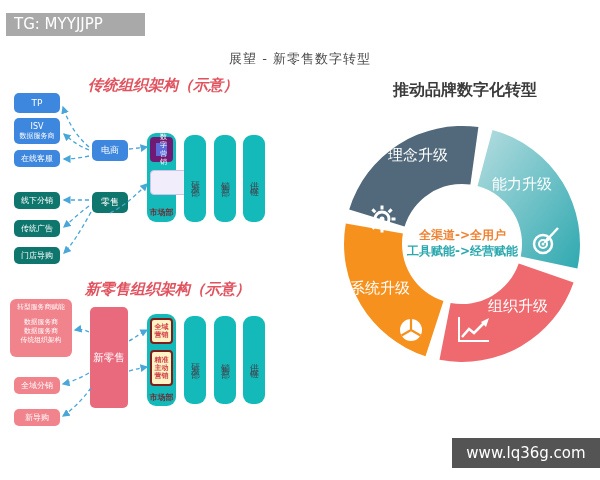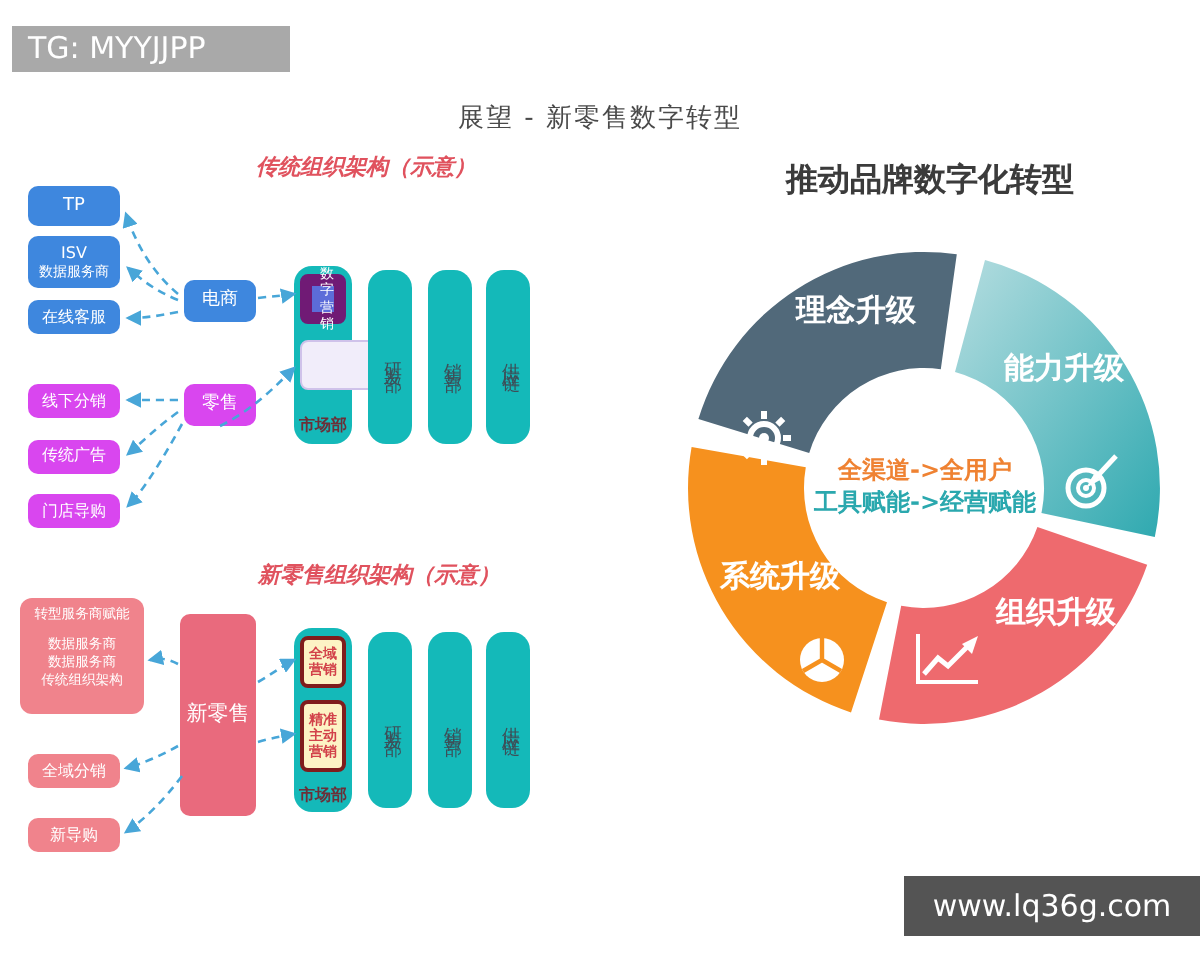--- a/index.html
+++ b/index.html
@@ -6,46 +6,46 @@
   body{
     width:600px;height:480px;position:relative;background:#ffffff;overflow:hidden;
     font-family:"DejaVu Sans","Liberation Sans",sans-serif;
   }
   .abs{position:absolute;}
   
   .banner{left:6px;top:13px;width:139px;height:23px;background:#a9a9a9;color:#fff;
     font-size:15px;line-height:23px;padding-left:8px;box-sizing:border-box;}
   
   .page-title{left:190px;top:50px;width:220px;text-align:center;color:#4a4a4a;font-size:13px;letter-spacing:1px;}
-  .section-heading{color:#e0525e;font-size:11px;font-weight:bold;font-style:italic;text-align:right;}
+  .section-heading{color:#e0525e;font-size:15px;font-weight:bold;font-style:italic;text-align:right;}
   
   .nbox{border-radius:5px;color:#fff;display:flex;flex-direction:column;align-items:center;justify-content:center;
     text-align:center;line-height:1.15;box-sizing:border-box;}
   .blue{background:#3e87de;}
-  .purple{background:#d946ef;}
+  .purple{background:#0f766e;}
   .pink{background:#f0838c;}
   .deep-pink{background:#e96a7d;}
   .f9{font-size:9px;} .f8{font-size:8px;} .f7{font-size:7px;}
   
   .bar{background:#14b9b9;border-radius:9px;box-sizing:border-box;}
   .vbar{display:flex;align-items:center;justify-content:center;}
   .vtext{writing-mode:vertical-rl;letter-spacing:3px;font-size:9px;color:#3d4f58;}
   .subbox{border-radius:4px;display:flex;flex-direction:column;align-items:center;justify-content:center;
     text-align:center;line-height:1.15;box-sizing:border-box;}
   .sub-blue{background:#5c6cd9;border:6px solid #701a75;color:#fff;font-size:7px;text-align:right;}
   .sub-white{background:#f1edfa;border:1px solid #cfc2ea;color:#7a6aa0;font-size:7px;}
   .sub-yellow{background:#fdf3c5;border:2px solid #7f1d1d;color:#d2424a;font-size:7px;font-weight:bold;}
   .bar-caption{font-size:8px;color:#6b2f38;text-align:center;font-weight:bold;}
   
   .providers{width:62px;height:58px;background:#f0838c;border-radius:6px;color:#fff;
     font-size:6.8px;text-align:center;line-height:9px;padding-top:4px;box-sizing:border-box;}
   .providers .gap{height:6px;}
   
   .donut-title{left:355px;top:80px;width:220px;text-align:center;color:#3b3b3b;font-size:16px;font-weight:bold;}
-  .seg-label{color:#fff;font-size:15px;font-weight:bold;width:80px;text-align:center;}
+  .seg-label{color:#fff;font-size:15px;font-weight:normal;width:80px;}
   .center-text{left:385px;top:227px;width:155px;text-align:center;font-size:12px;font-weight:bold;line-height:16px;}
   .cl1{color:#ef8232;display:block;}
   .cl2{color:#2aa8ae;display:block;}
   
   .watermark{left:452px;top:438px;width:148px;height:30px;background:rgba(60,60,60,0.88);color:#fff;
     font-size:15px;line-height:30px;text-align:center;}
   svg{display:block;}
   .overlay{left:0;top:0;pointer-events:none;}
 </style>
 </head>

